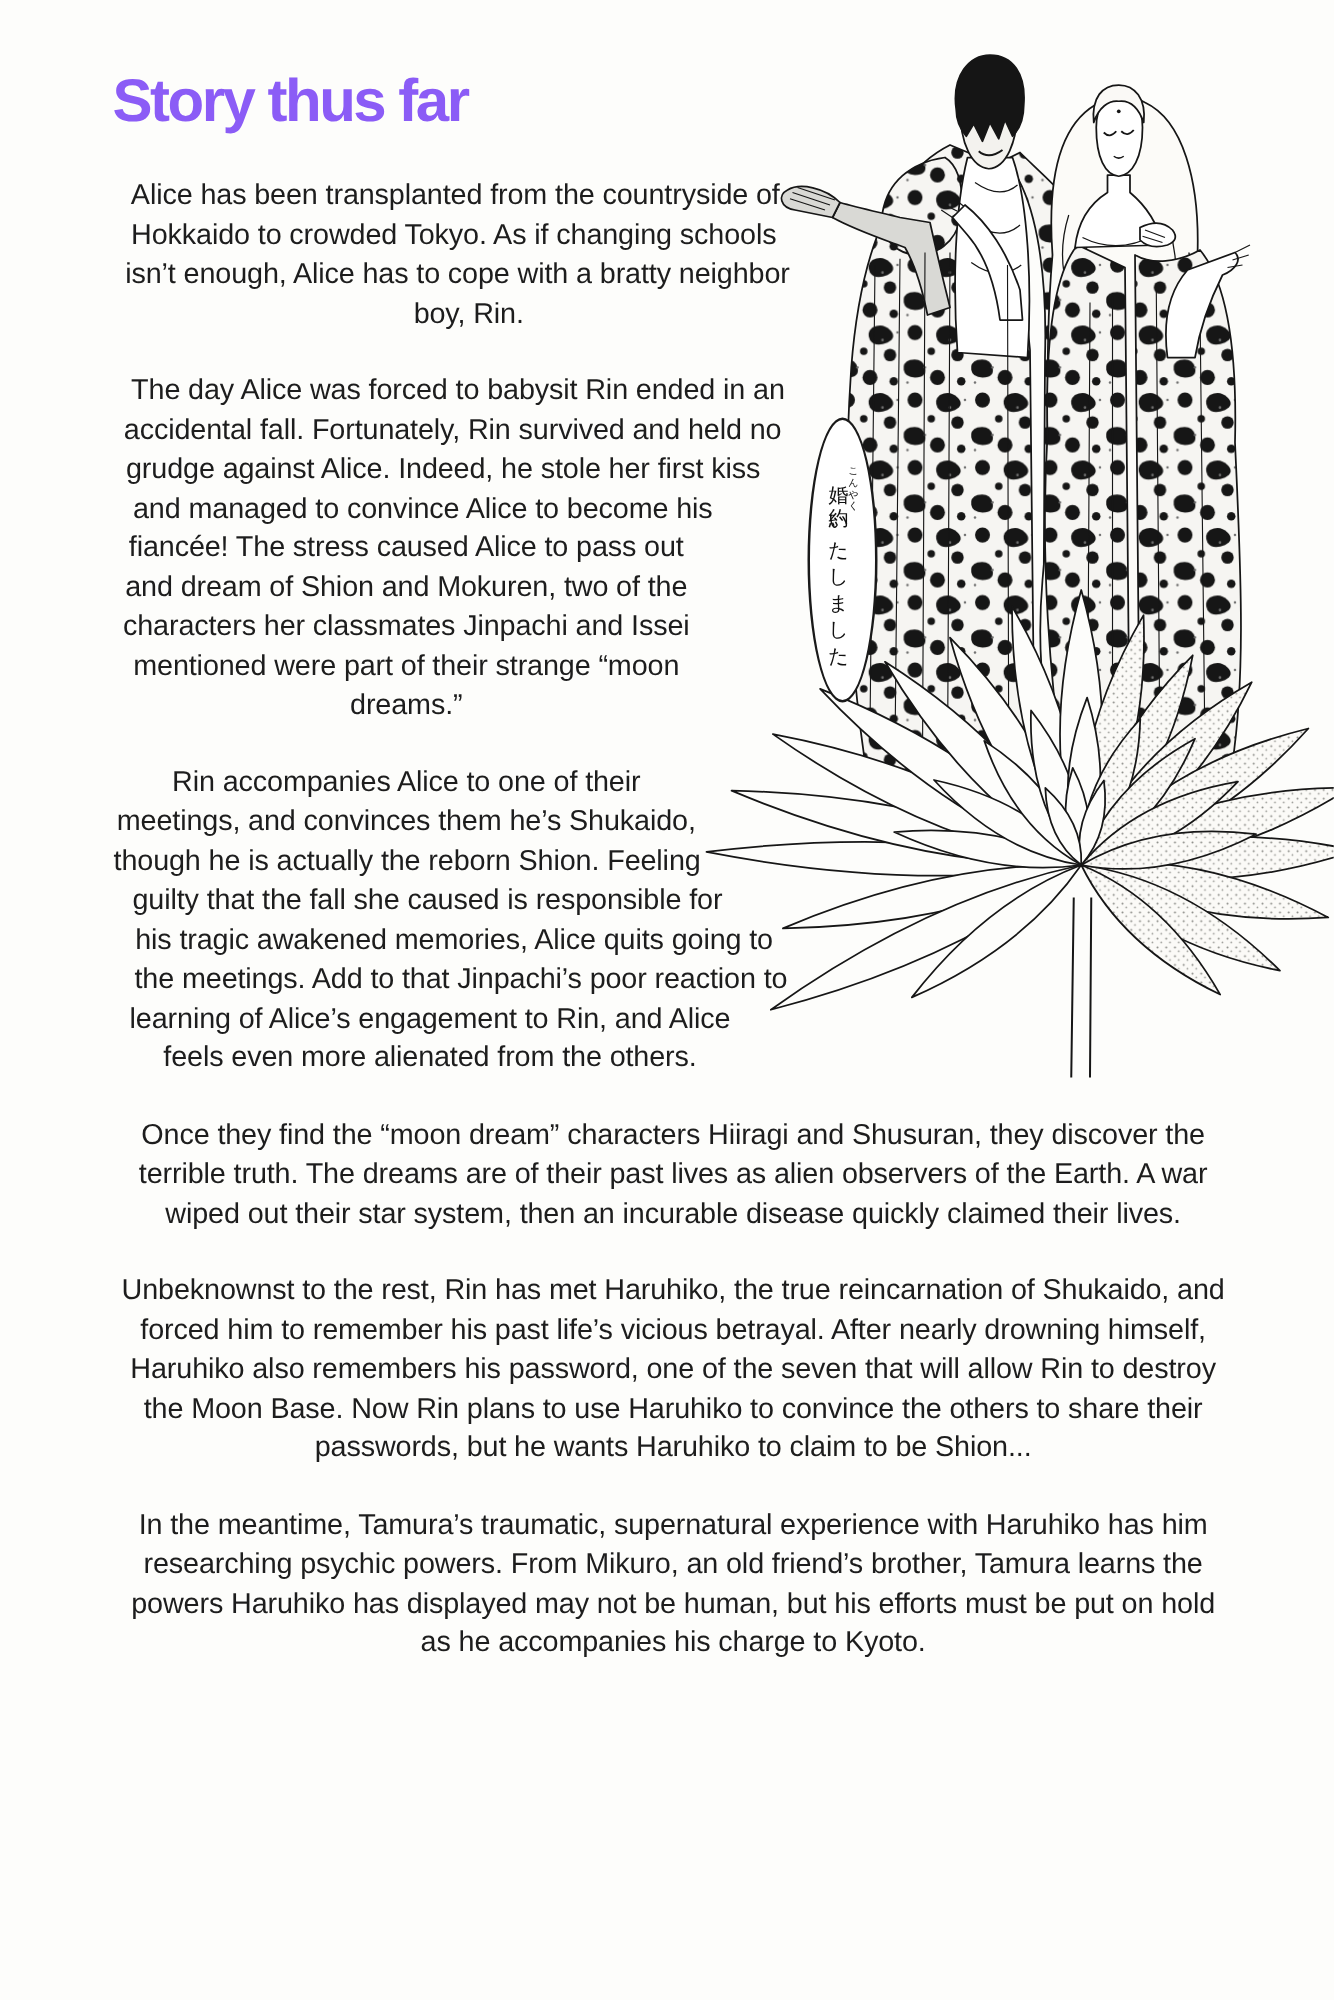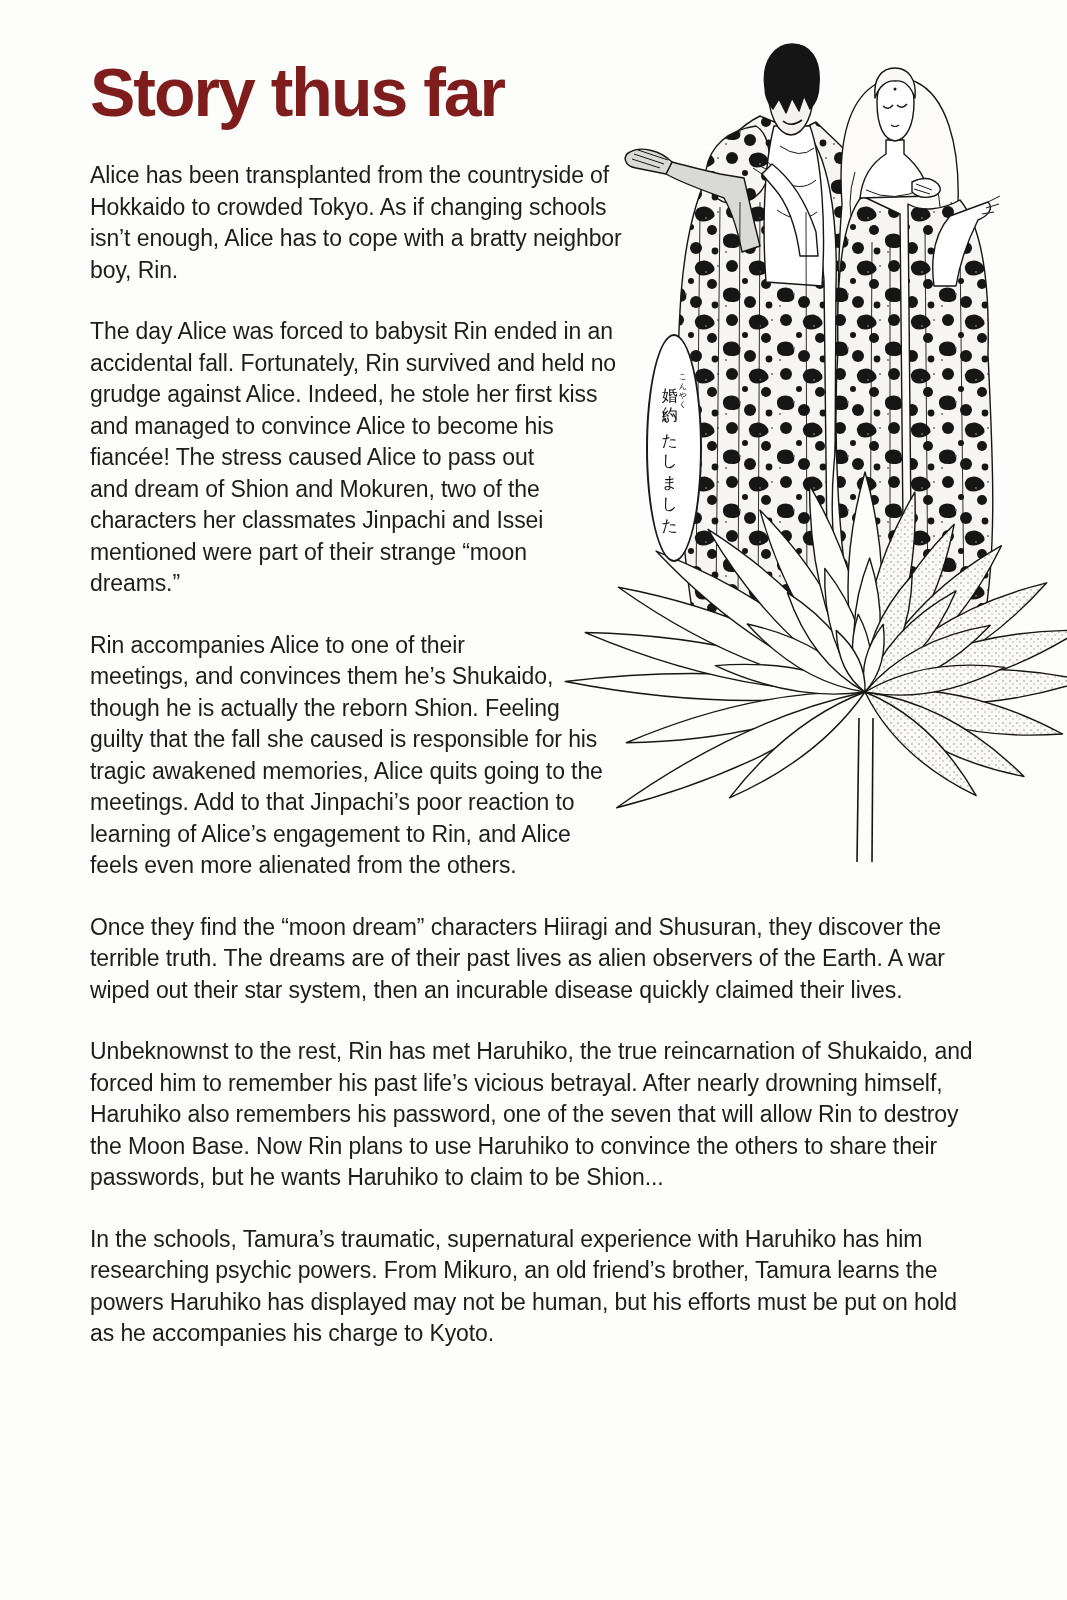--- a/index.html
+++ b/index.html
@@ -30,35 +30,35 @@
       84px 340px, 88px 300px, 112px 260px, 112px 175px,
       88px 150px, 95px 95px, 120px 60px);
     shape-margin: 12px;
   }
   .illustration-float svg {
     position: absolute; top: 0; left: 0;
     width: 507px; height: 845px;
     overflow: visible;
   }
   h1.page-title {
-    font-size: 68px;
+    font-size: 48px;
     font-weight: 700;
     letter-spacing: -2px;
     line-height: 1.0;
     margin: 16px 0 34px 0;
-    color: #7f1d1d;
+    color: #8b5cf6;
   }
   p.story {
     font-size: 23px;
     line-height: 31.5px;
     letter-spacing: -0.1px;
     margin: 0 0 30px 0;
     padding-right: 80px;
     color: #1d1d1d;
-    text-align: left;
+    text-align: center;
   }
   .speech-bubble {
     position: absolute;
     left: 86px; top: 292px;
     width: 56px; height: 228px;
     background: #ffffff;
     border: 2px solid #1a1a1a;
     border-radius: 50%;
     display: flex;
     align-items: center;
@@ -203,15 +203,15 @@
     </div>
   </div>
 
   <h1 class="page-title">Story thus far</h1>
 
   <p class="story">Alice has been transplanted from the countryside of Hokkaido to crowded Tokyo. As if changing schools isn’t enough, Alice has to cope with a bratty neighbor boy, Rin.</p>
   <p class="story">The day Alice was forced to babysit Rin ended in an accidental fall. Fortunately, Rin survived and held no grudge against Alice. Indeed, he stole her first kiss and managed to convince Alice to become his fiancée! The stress caused Alice to pass out and dream of Shion and Mokuren, two of the characters her classmates Jinpachi and Issei mentioned were part of their strange “moon dreams.”</p>
   <p class="story">Rin accompanies Alice to one of their meetings, and convinces them he’s Shukaido, though he is actually the reborn Shion. Feeling guilty that the fall she caused is responsible for his tragic awakened memories, Alice quits going to the meetings. Add to that Jinpachi’s poor reaction to learning of Alice’s engagement to Rin, and Alice feels even more alienated from the others.</p>
   <p class="story">Once they find the “moon dream” characters Hiiragi and Shusuran, they discover the terrible truth. The dreams are of their past lives as alien observers of the Earth. A war wiped out their star system, then an incurable disease quickly claimed their lives.</p>
   <p class="story">Unbeknownst to the rest, Rin has met Haruhiko, the true reincarnation of Shukaido, and forced him to remember his past life’s vicious betrayal. After nearly drowning himself, Haruhiko also remembers his password, one of the seven that will allow Rin to destroy the Moon Base. Now Rin plans to use Haruhiko to convince the others to share their passwords, but he wants Haruhiko to claim to be Shion...</p>
-  <p class="story">In the schools, Tamura’s traumatic, supernatural experience with Haruhiko has him researching psychic powers. From Mikuro, an old friend’s brother, Tamura learns the powers Haruhiko has displayed may not be human, but his efforts must be put on hold as he accompanies his charge to Kyoto.</p>
+  <p class="story">In the meantime, Tamura’s traumatic, supernatural experience with Haruhiko has him researching psychic powers. From Mikuro, an old friend’s brother, Tamura learns the powers Haruhiko has displayed may not be human, but his efforts must be put on hold as he accompanies his charge to Kyoto.</p>
 
 </div>
 
 </body></html>

